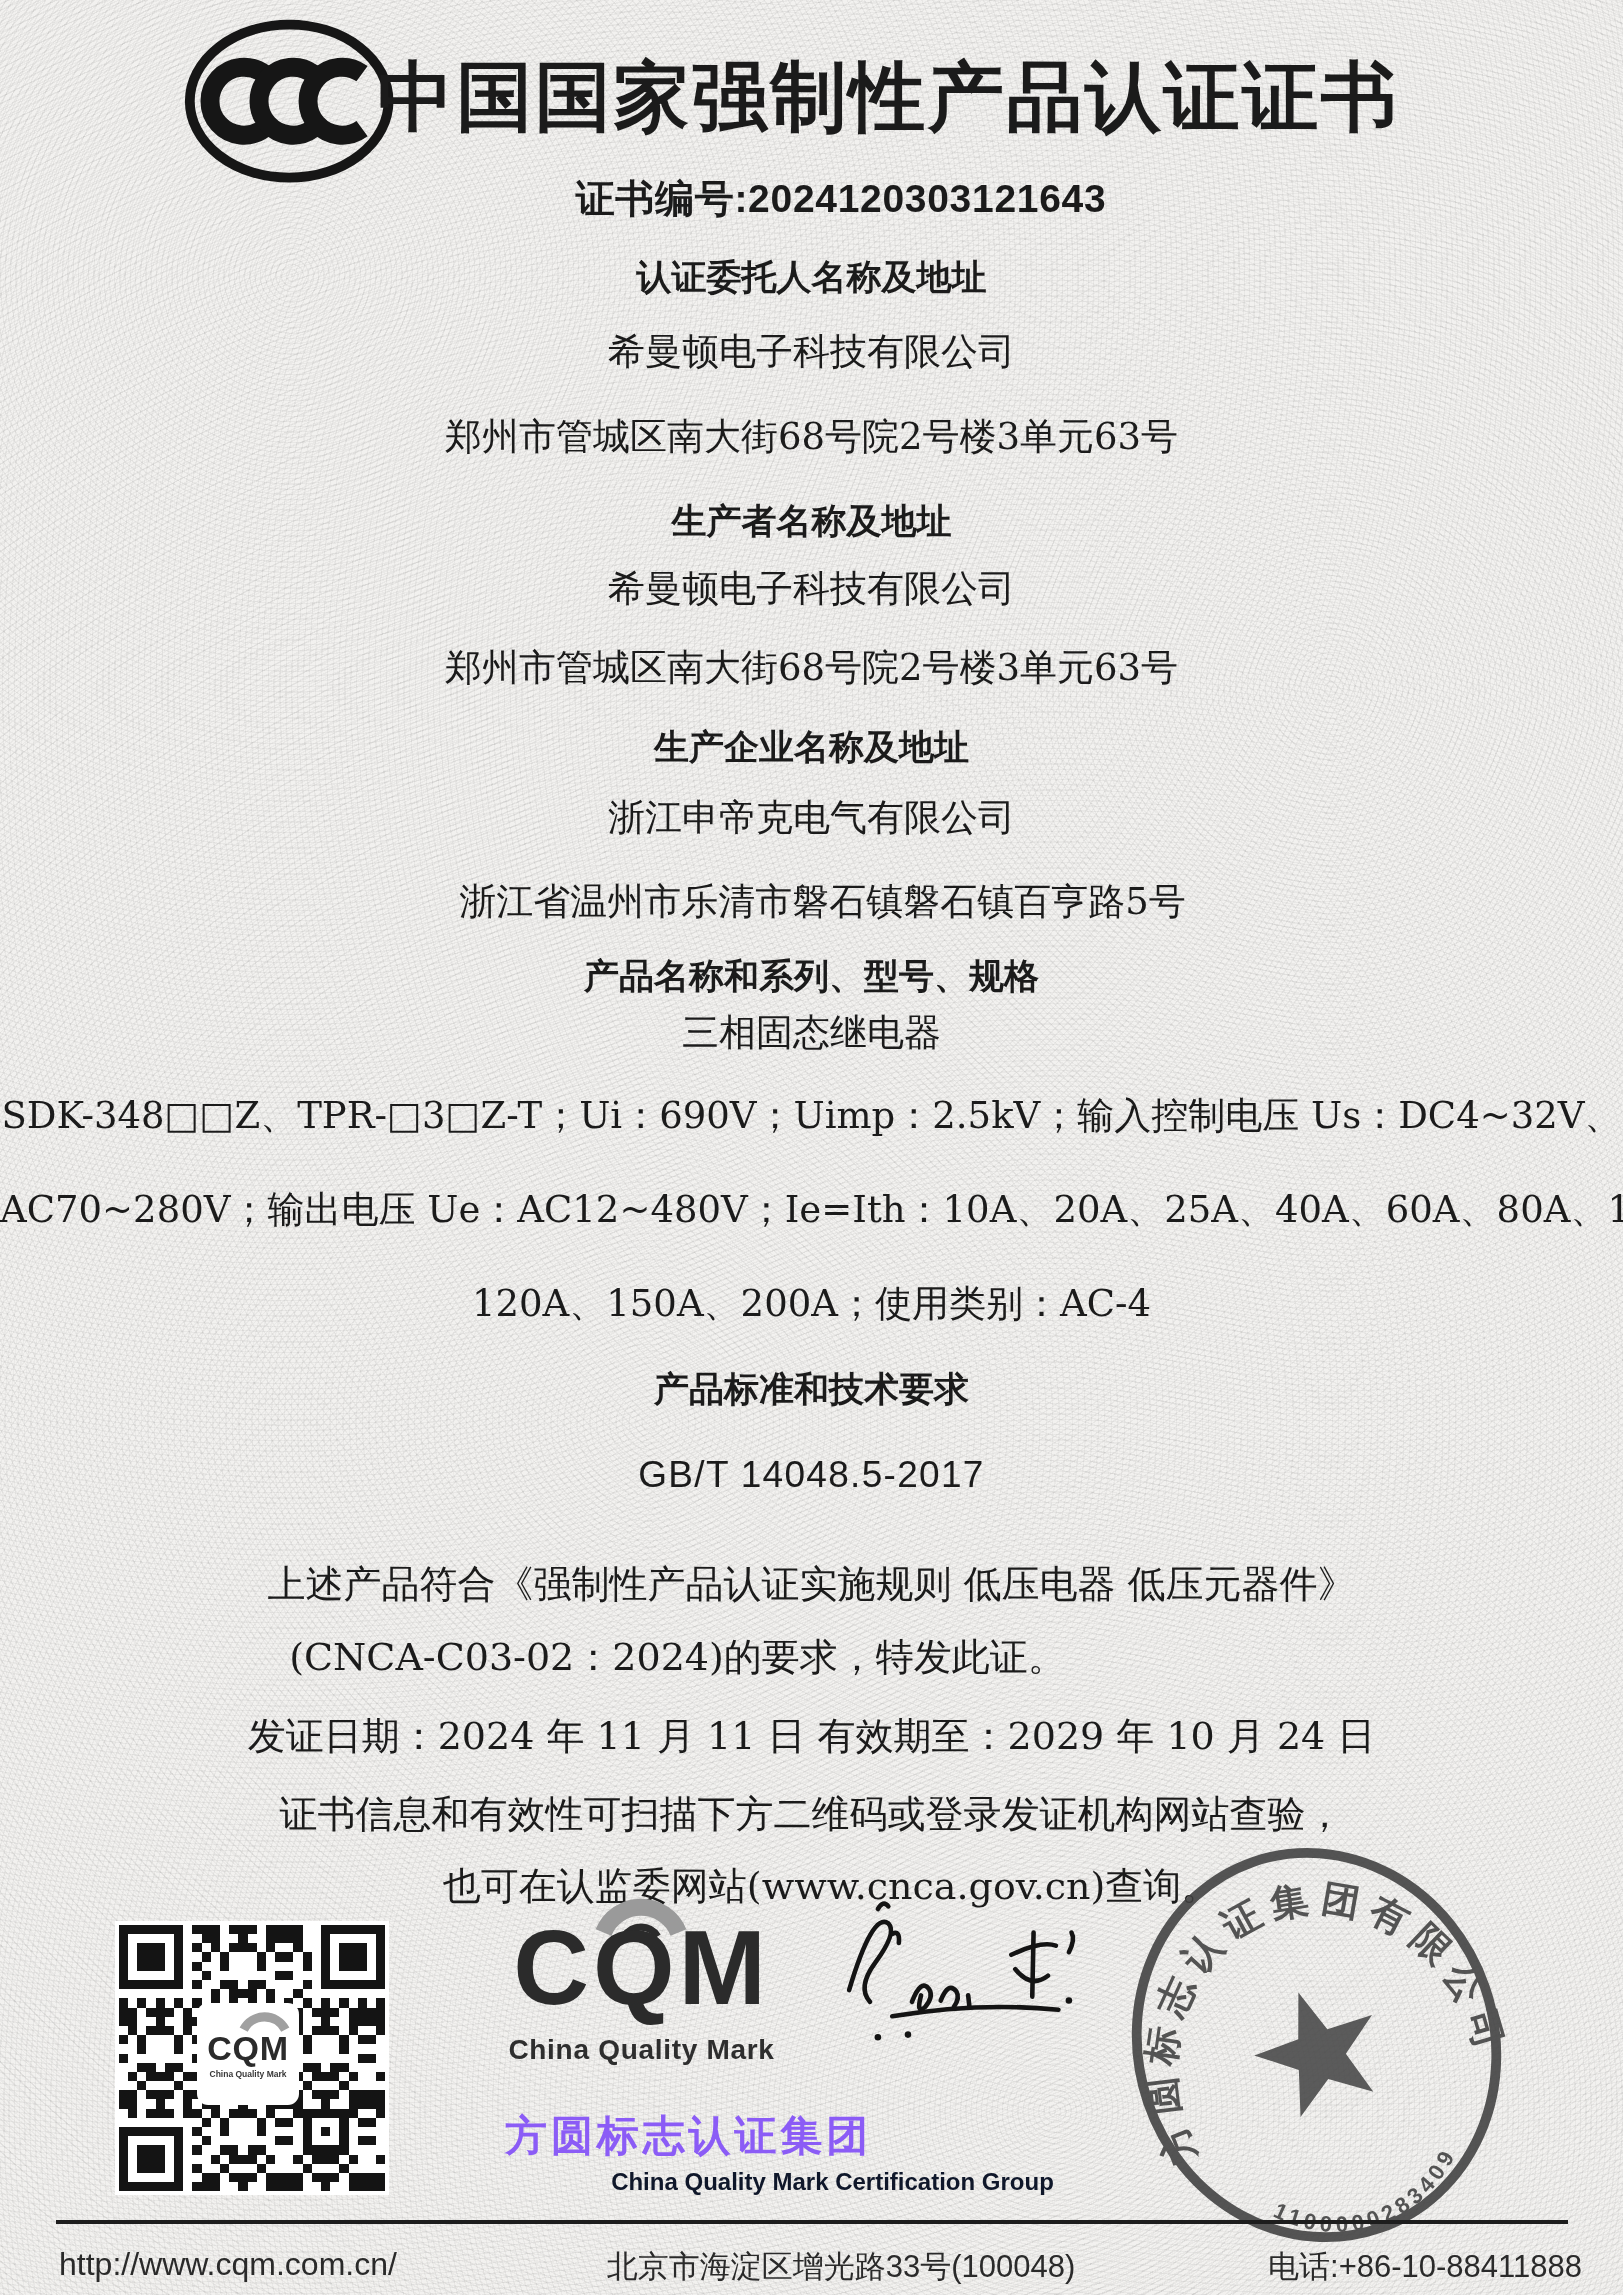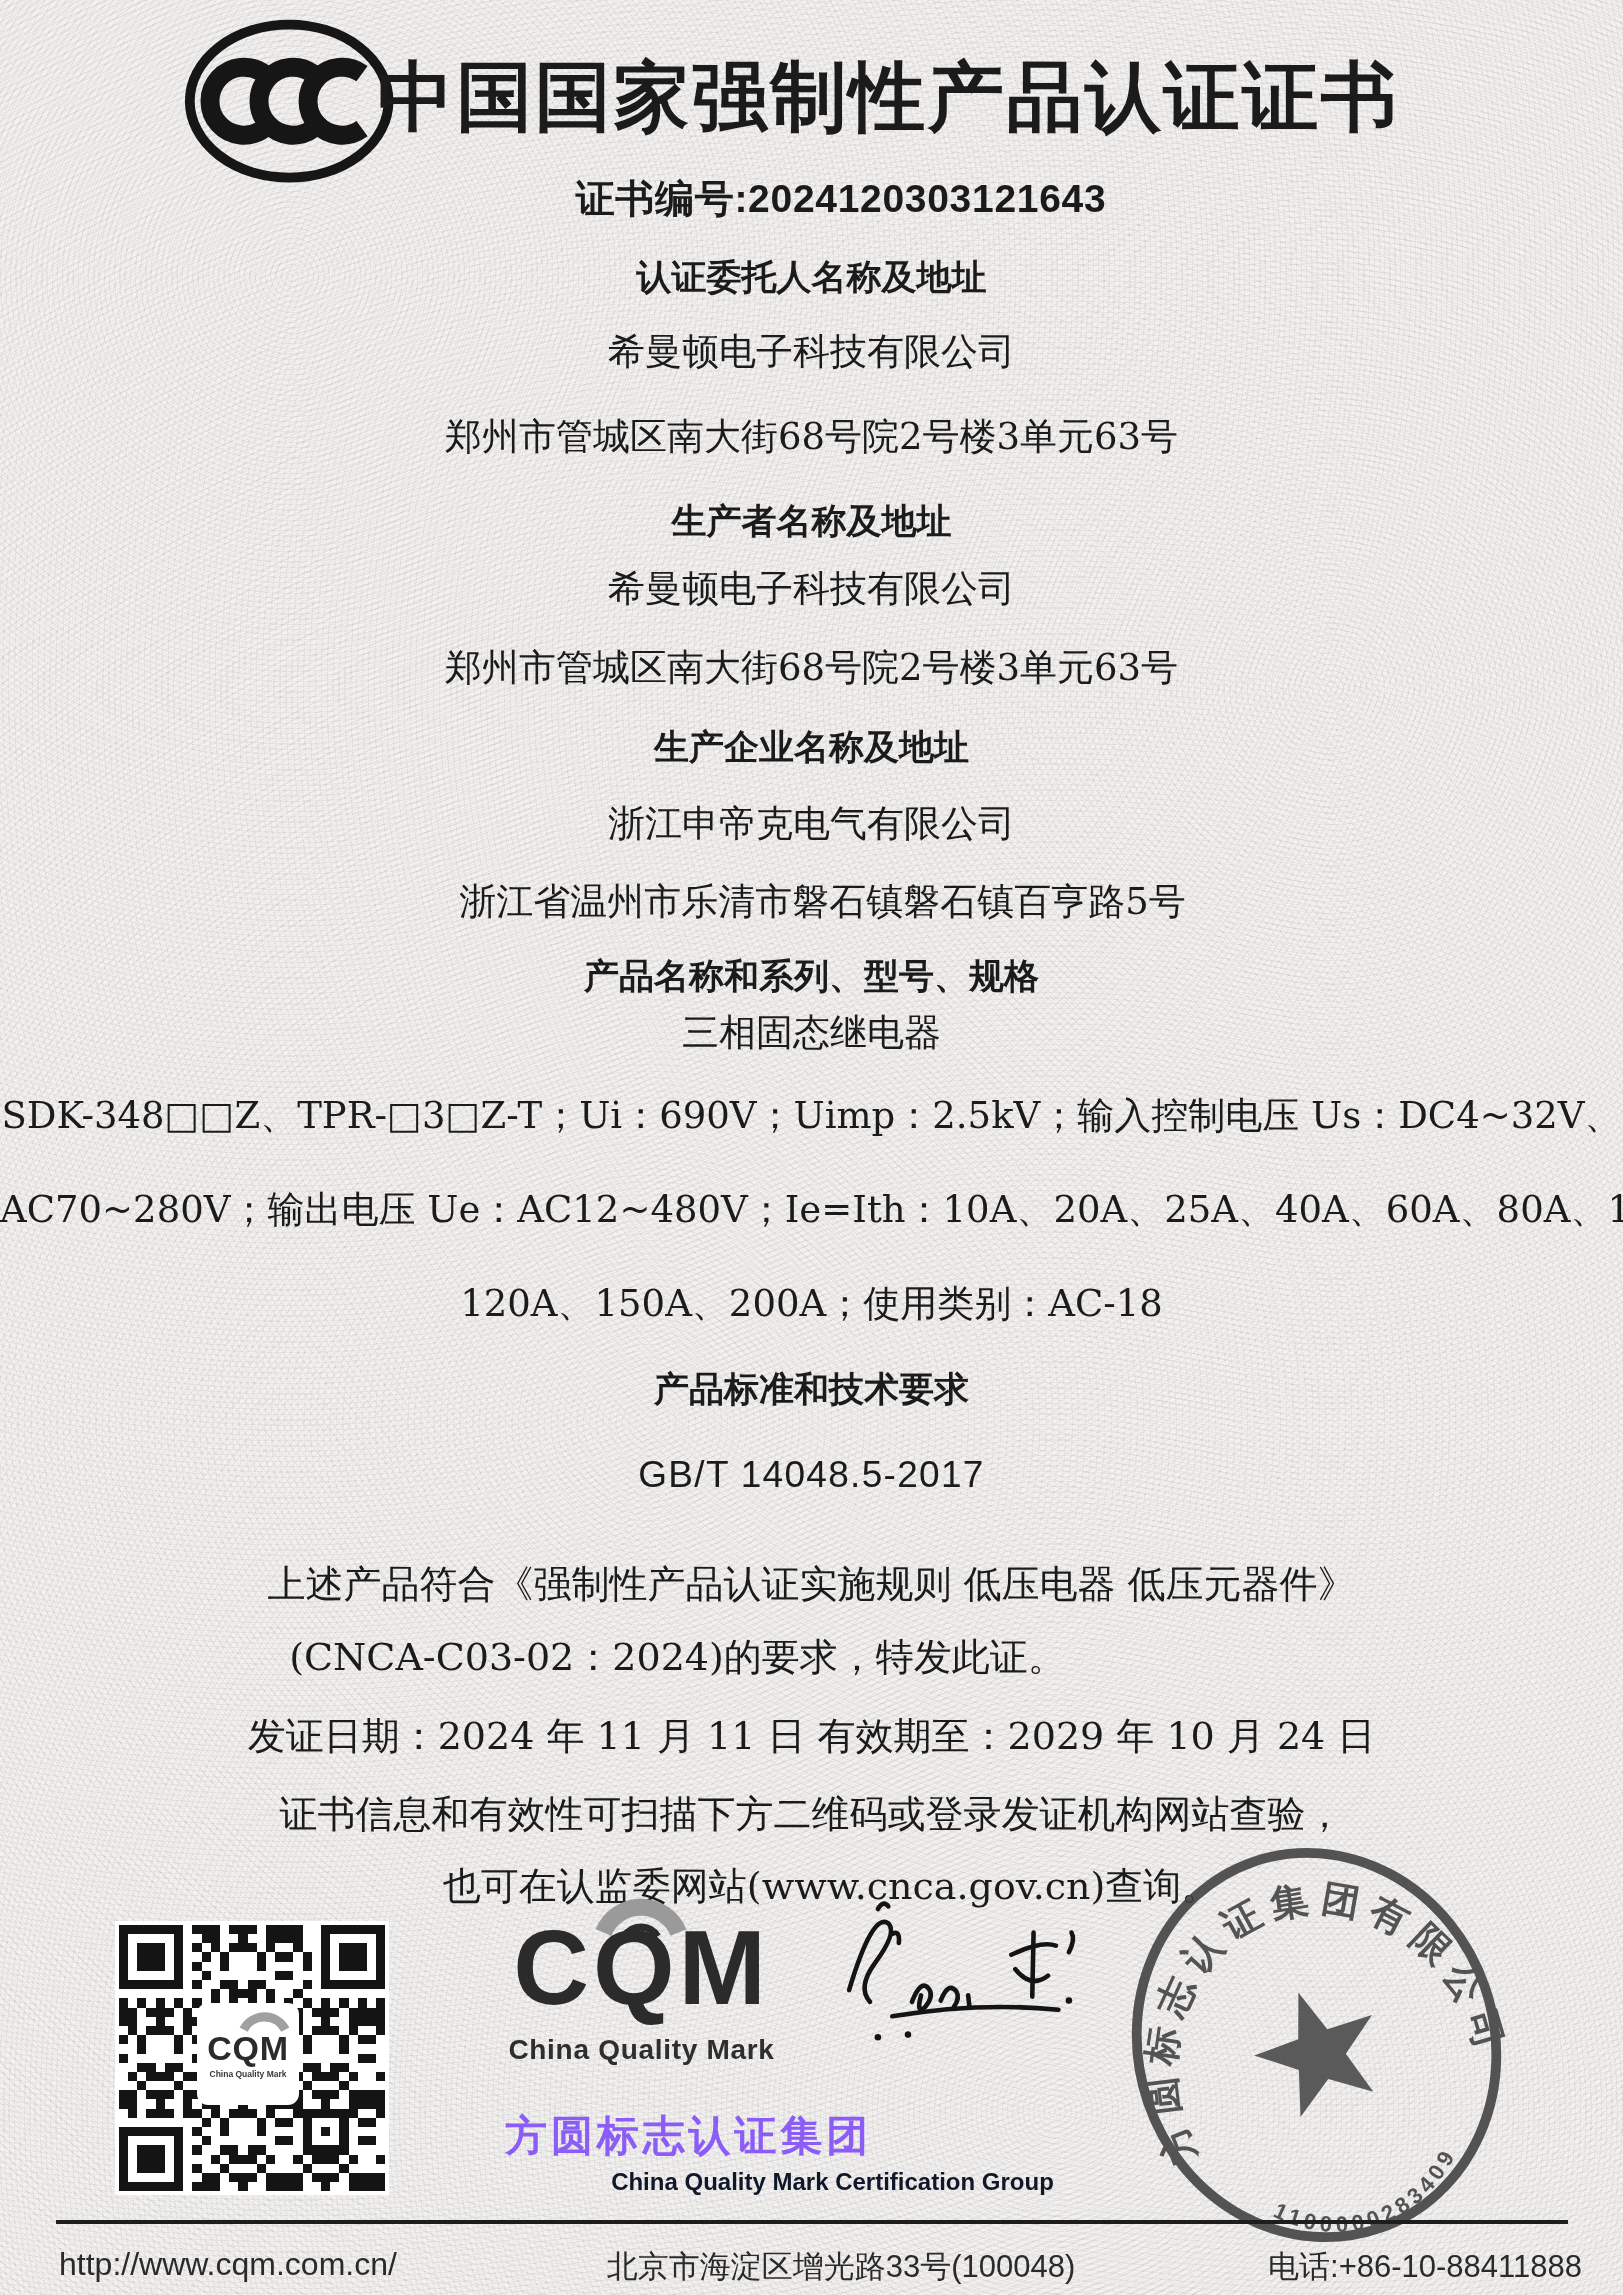--- a/index.html
+++ b/index.html
@@ -59,28 +59,28 @@
 
 <div class="row hei head" style="top:259px;">认证委托人名称及地址</div>
 <div class="row kai body-t" style="top:333px;">希曼顿电子科技有限公司</div>
 <div class="row kai body-t" style="top:418px;">郑州市管城区南大街68号院2号楼3单元63号</div>
 
 <div class="row hei head" style="top:503px;">生产者名称及地址</div>
 <div class="row kai body-t" style="top:570px;">希曼顿电子科技有限公司</div>
 <div class="row kai body-t" style="top:649px;">郑州市管城区南大街68号院2号楼3单元63号</div>
 
 <div class="row hei head" style="top:729px;">生产企业名称及地址</div>
-<div class="row kai body-t" style="top:799px;margin-top:6px;">浙江申帝克电气有限公司</div>
+<div class="row kai body-t" style="top:799px;">浙江申帝克电气有限公司</div>
 <div class="row kai body-t" style="top:883px;margin-left:11px;">浙江省温州市乐清市磐石镇磐石镇百亨路5号</div>
 
 <div class="row hei head" style="top:958px;">产品名称和系列、型号、规格</div>
 <div class="row kai body-t" style="top:1014px;">三相固态继电器</div>
 <div class="row kai spec" style="top:1097px;">SDK-348□□Z、TPR-□3□Z-T；Ui：690V；Uimp：2.5kV；输入控制电压 Us：DC4~32V、</div>
 <div class="row kai spec" style="top:1191px;">AC70~280V；输出电压 Ue：AC12~480V；Ie=Ith：10A、20A、25A、40A、60A、80A、100A、</div>
-<div class="row kai spec" style="top:1285px;">120A、150A、200A；使用类别：AC-18</div>
+<div class="row kai spec" style="top:1285px;">120A、150A、200A；使用类别：AC-4</div>
 
 <div class="row hei head" style="top:1371px;">产品标准和技术要求</div>
 <div class="row gb" style="top:1456px;">GB/T 14048.5-2017</div>
 
 <div class="row kai stmt" style="top:1565px;">上述产品符合《强制性产品认证实施规则 低压电器 低压元器件》</div>
 <div class="row kai stmt" style="top:1638px;transform:translateX(-134px);">(CNCA-C03-02：2024)的要求，特发此证。</div>
 <div class="row kai stmt" style="top:1717px;">发证日期：2024 年 11 月 11 日  有效期至：2029 年 10 月 24 日</div>
 <div class="row kai stmt" style="top:1795px;">证书信息和有效性可扫描下方二维码或登录发证机构网站查验，</div>
 <div class="row kai stmt" style="top:1867px;transform:translateX(19.6px);">也可在认监委网站(www.cnca.gov.cn)查询。</div>
 

